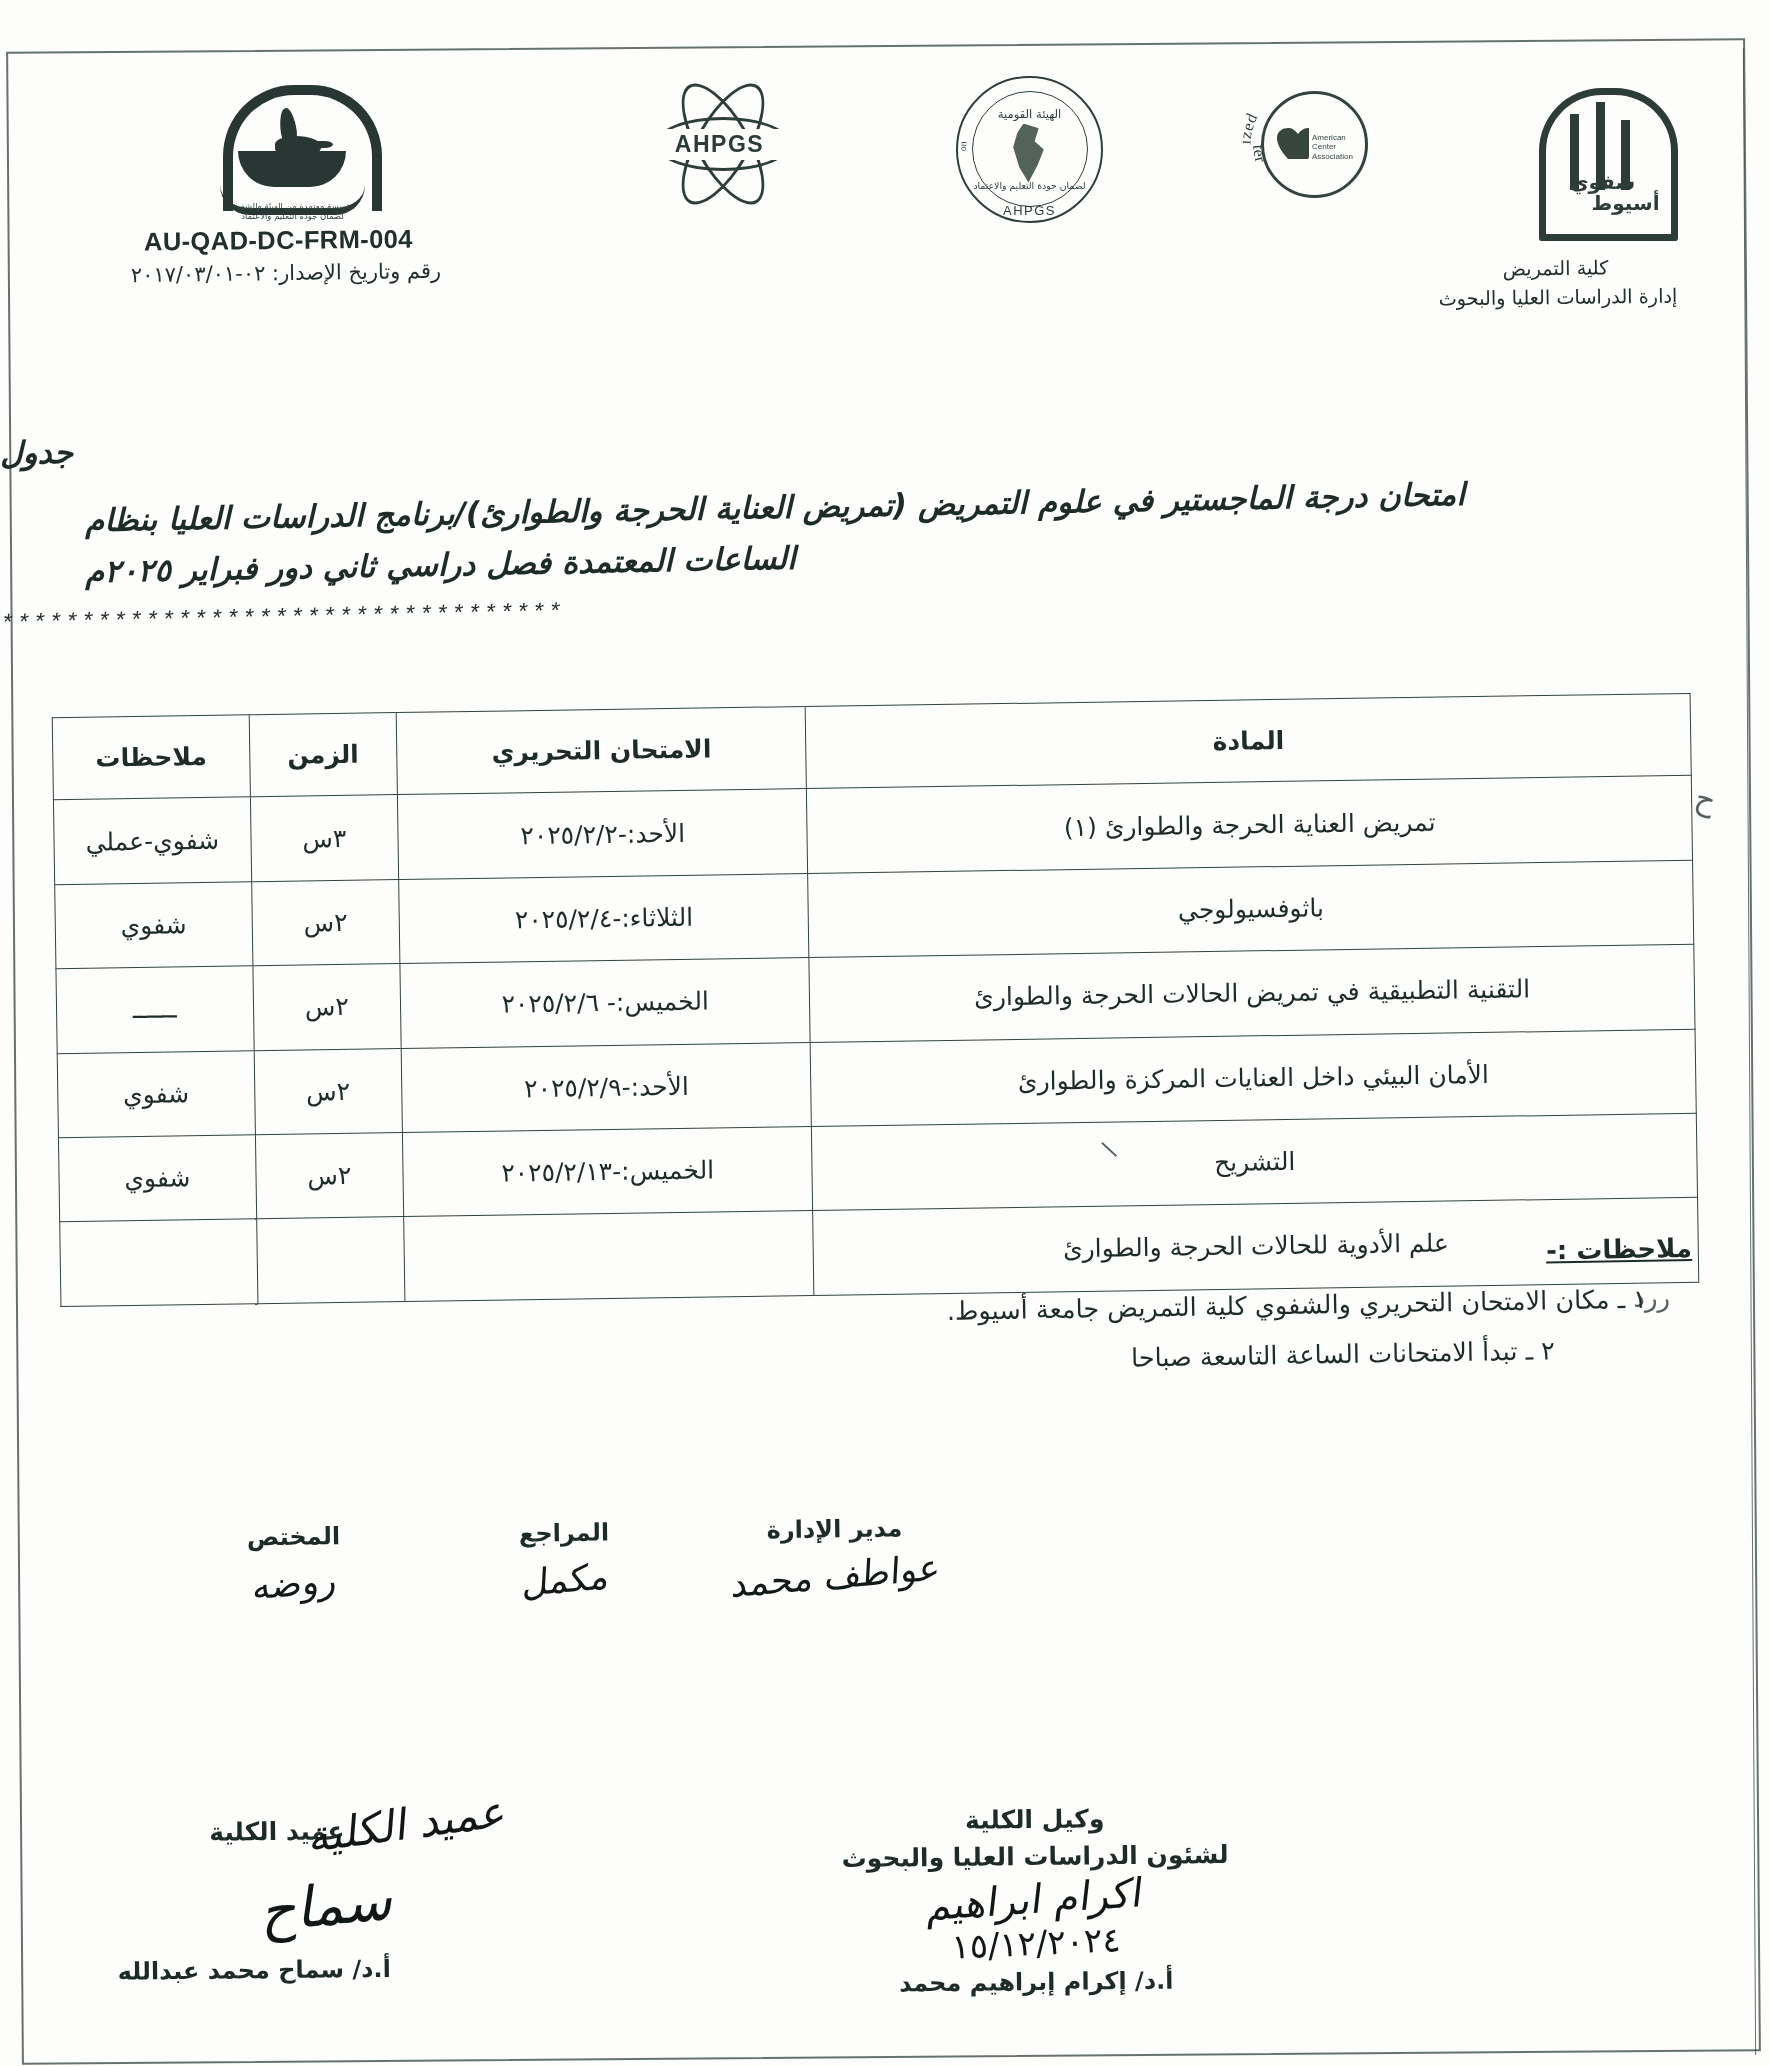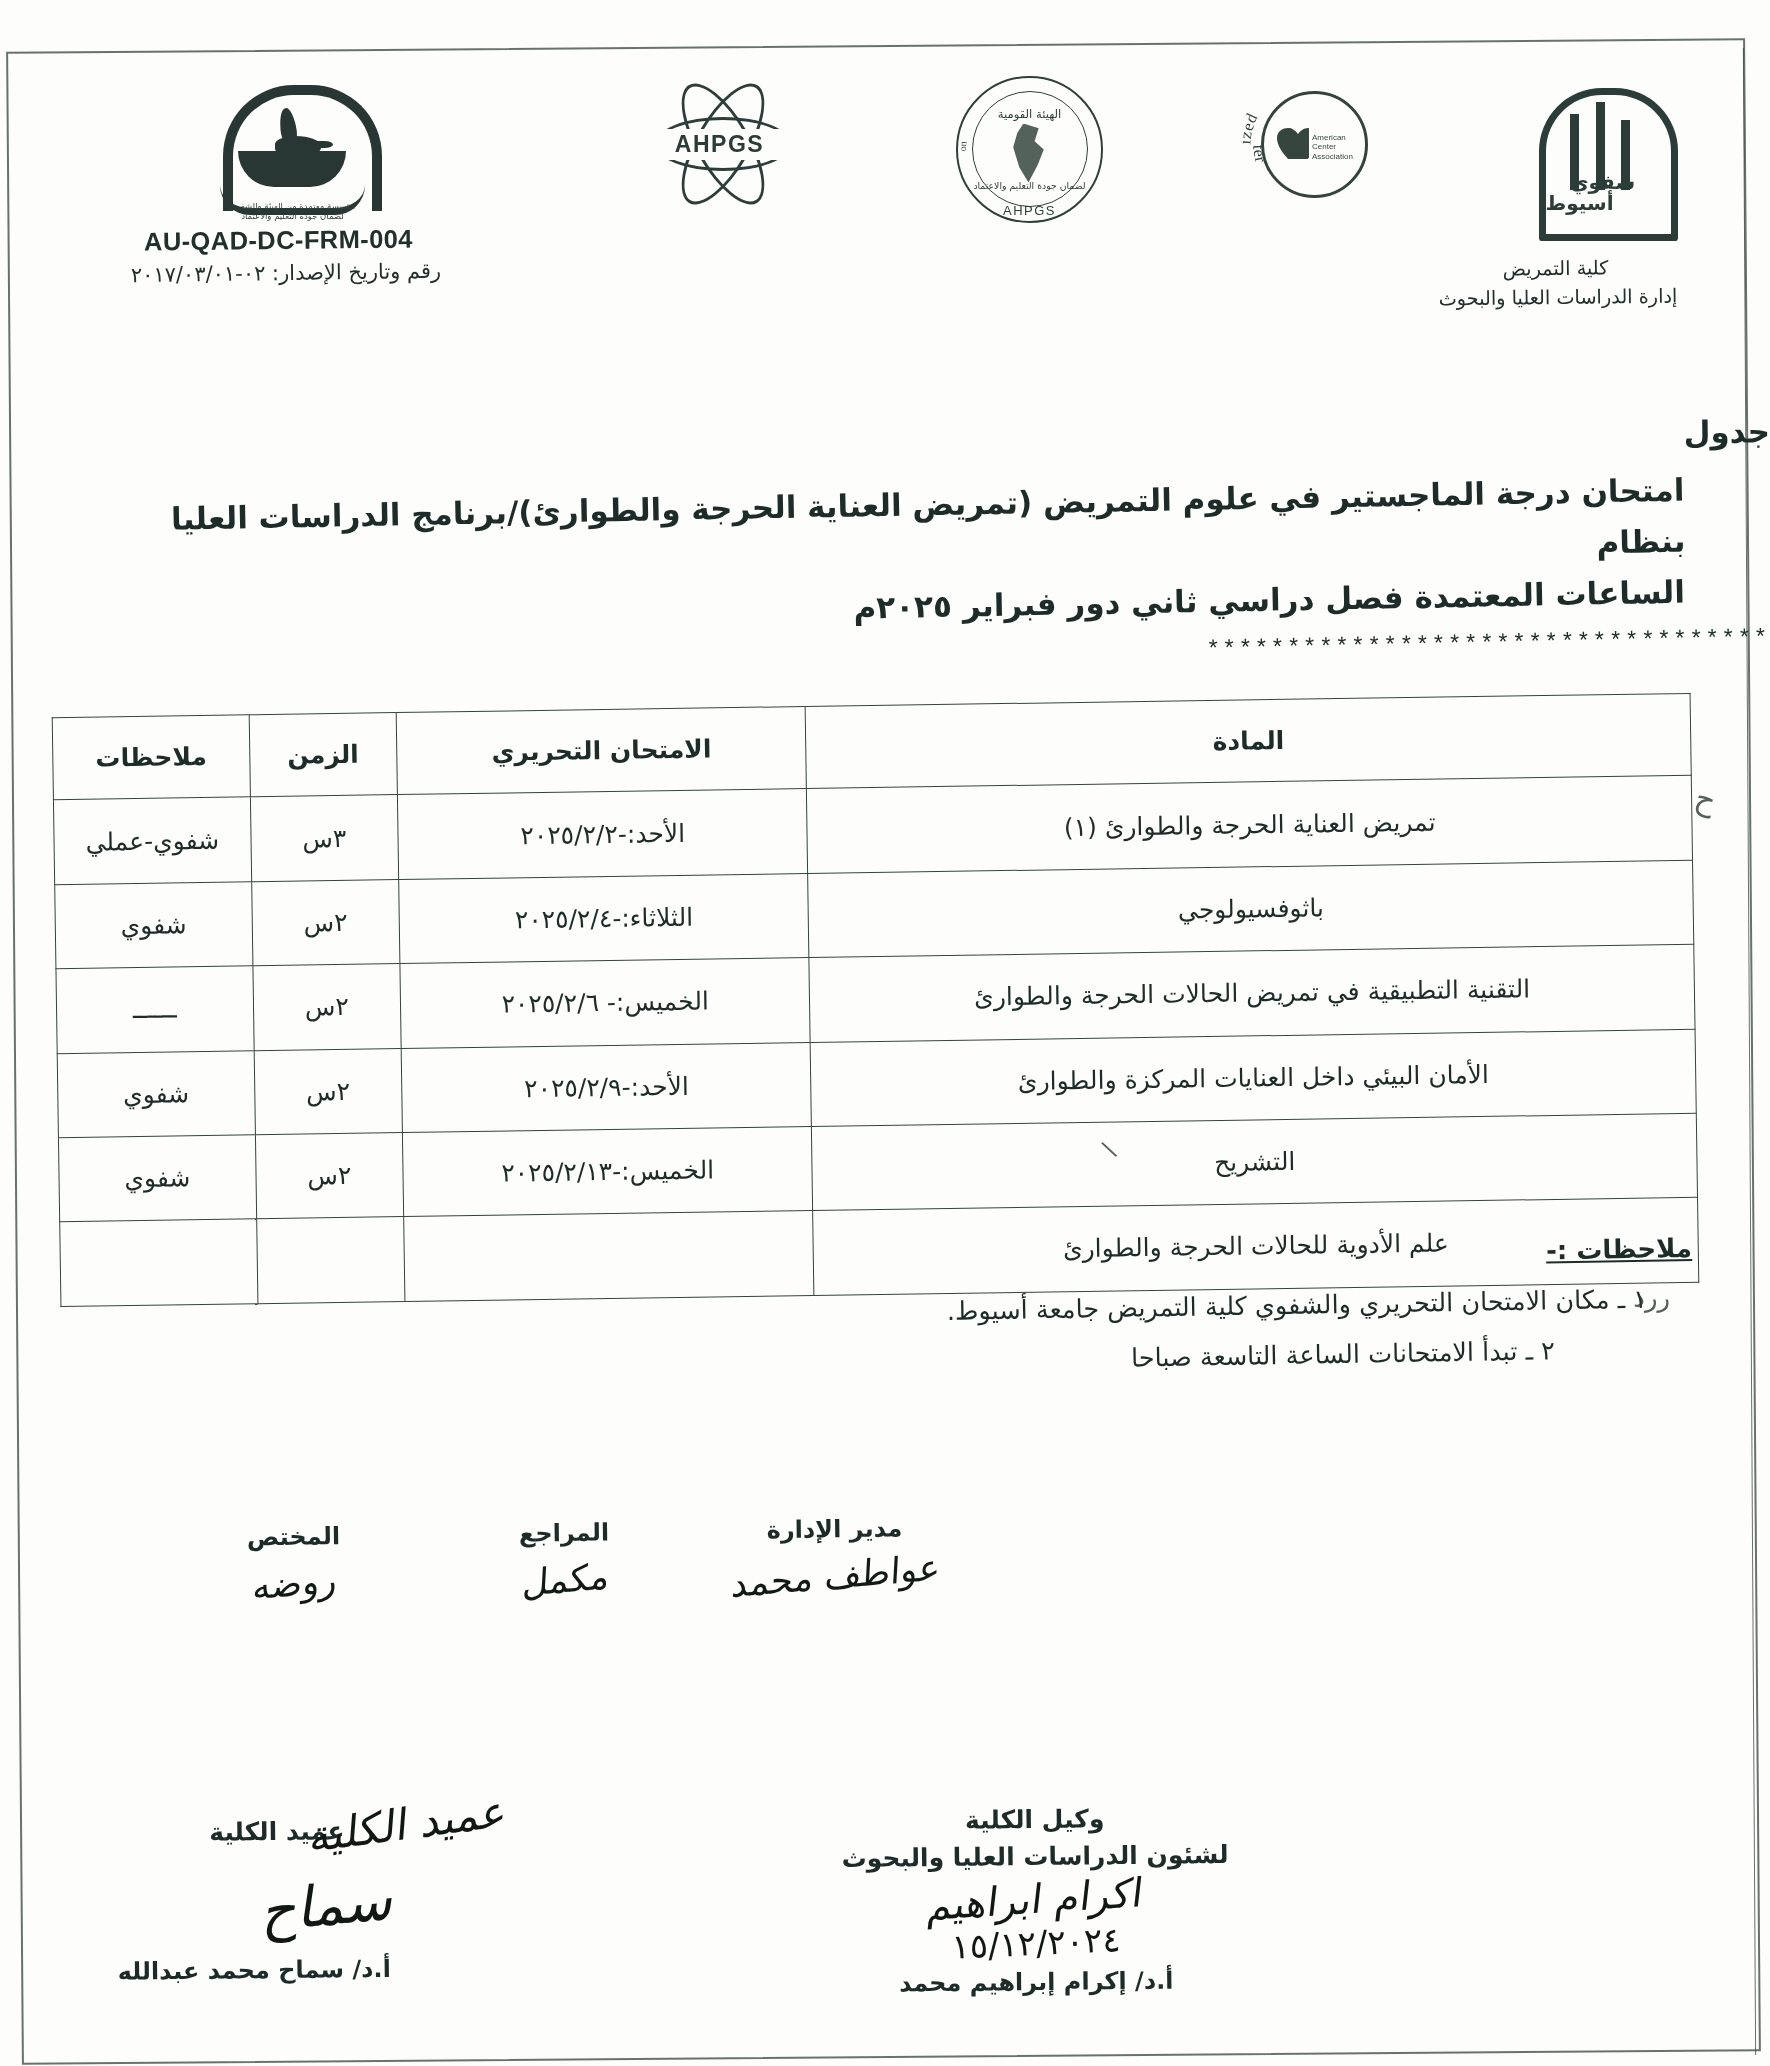--- a/index.html
+++ b/index.html
@@ -173,21 +173,21 @@
   #logo-assiut .b1 { left: 40px; top: 31px; width: 8.5px; height: 76px; }
   #logo-assiut .b2 { left: 66px; top: 18.6px; width: 8.5px; height: 88px; }
   #logo-assiut .b3 { left: 91px; top: 37px; width: 8.5px; height: 70px; }
   #logo-assiut .word1 {
     position: absolute; left: 21.6px; top: 87px; width: 102px;
     text-align: center; font-size: 20px; font-weight: 700;
     color: #2c3c38; letter-spacing: -0.8px;
   }
   #logo-assiut .word2 {
     position: absolute; left: 15.5px; top: 108px; width: 114px;
-    text-align: left; font-size: 20px; font-weight: 700;
+    text-align: right; font-size: 20px; font-weight: 700;
     color: #2c3c38; letter-spacing: -0.8px;
   }
 
   
   #form-code {
     position: absolute; left: 144px; top: 172px;
     font-size: 25.5px; font-weight: 700; letter-spacing: 0.4px;
     font-family: "Liberation Sans", sans-serif; direction: ltr;
     color: #22302d;
     transform: rotate(-0.6deg);
@@ -204,21 +204,22 @@
   }
   #dept-name {
     position: absolute; right: 46px; top: 232px; width: 332px;
     text-align: center; font-size: 19.3px; color: #22302d;
     transform: rotate(-0.7deg);
   }
 
   
   #title-block {
     position: absolute; left: 0; right: 0; top: 424px;
-    text-align: right;
+    text-align: left;
+    font-style: italic;
   }
   #doc-title {
     font-size: 31px; font-weight: 700; color: #1e2c29;
     transform: rotate(-0.7deg);
   }
   #title-line-1, #title-line-2 {
     font-size: 31px; font-weight: 700; line-height: 51px;
     color: #1e2c29; padding: 0 85px;
     transform: rotate(-1.1deg);
   }

